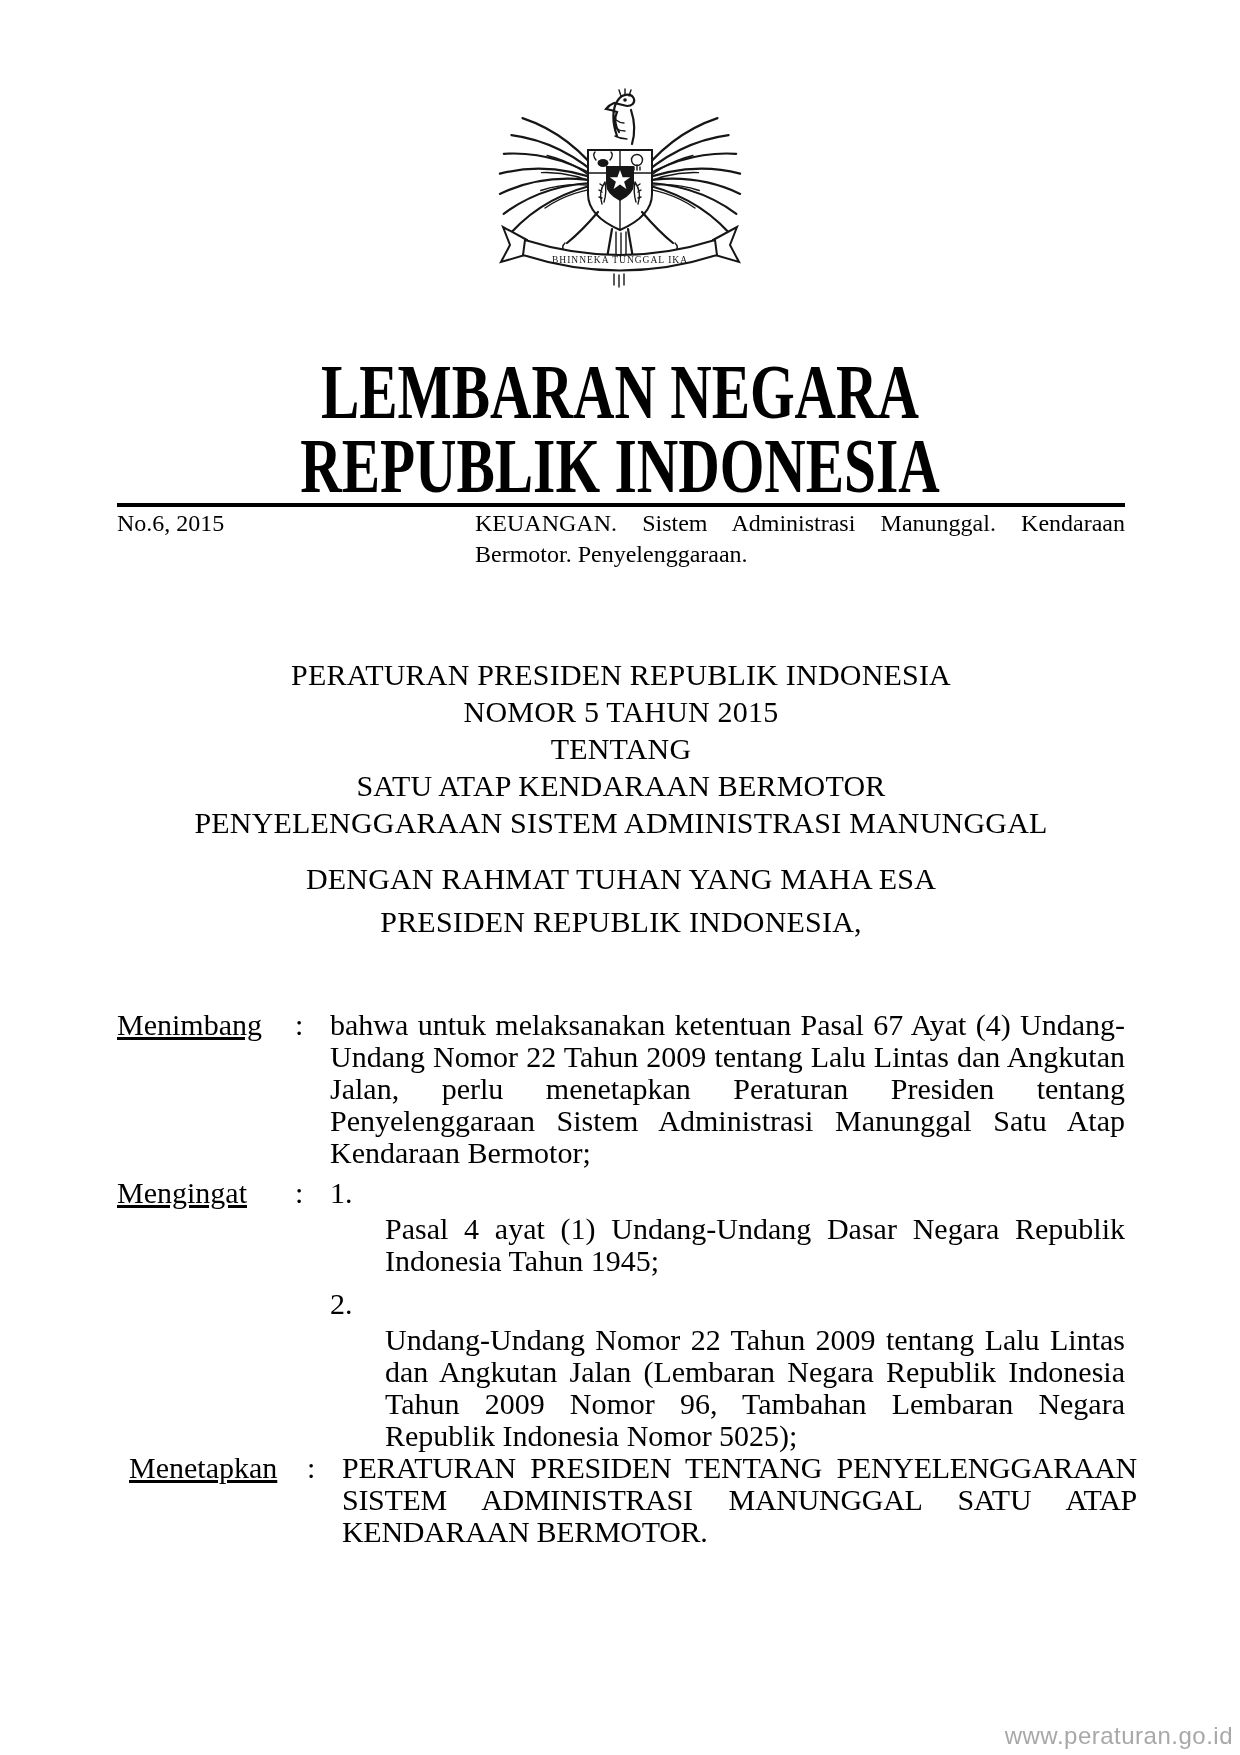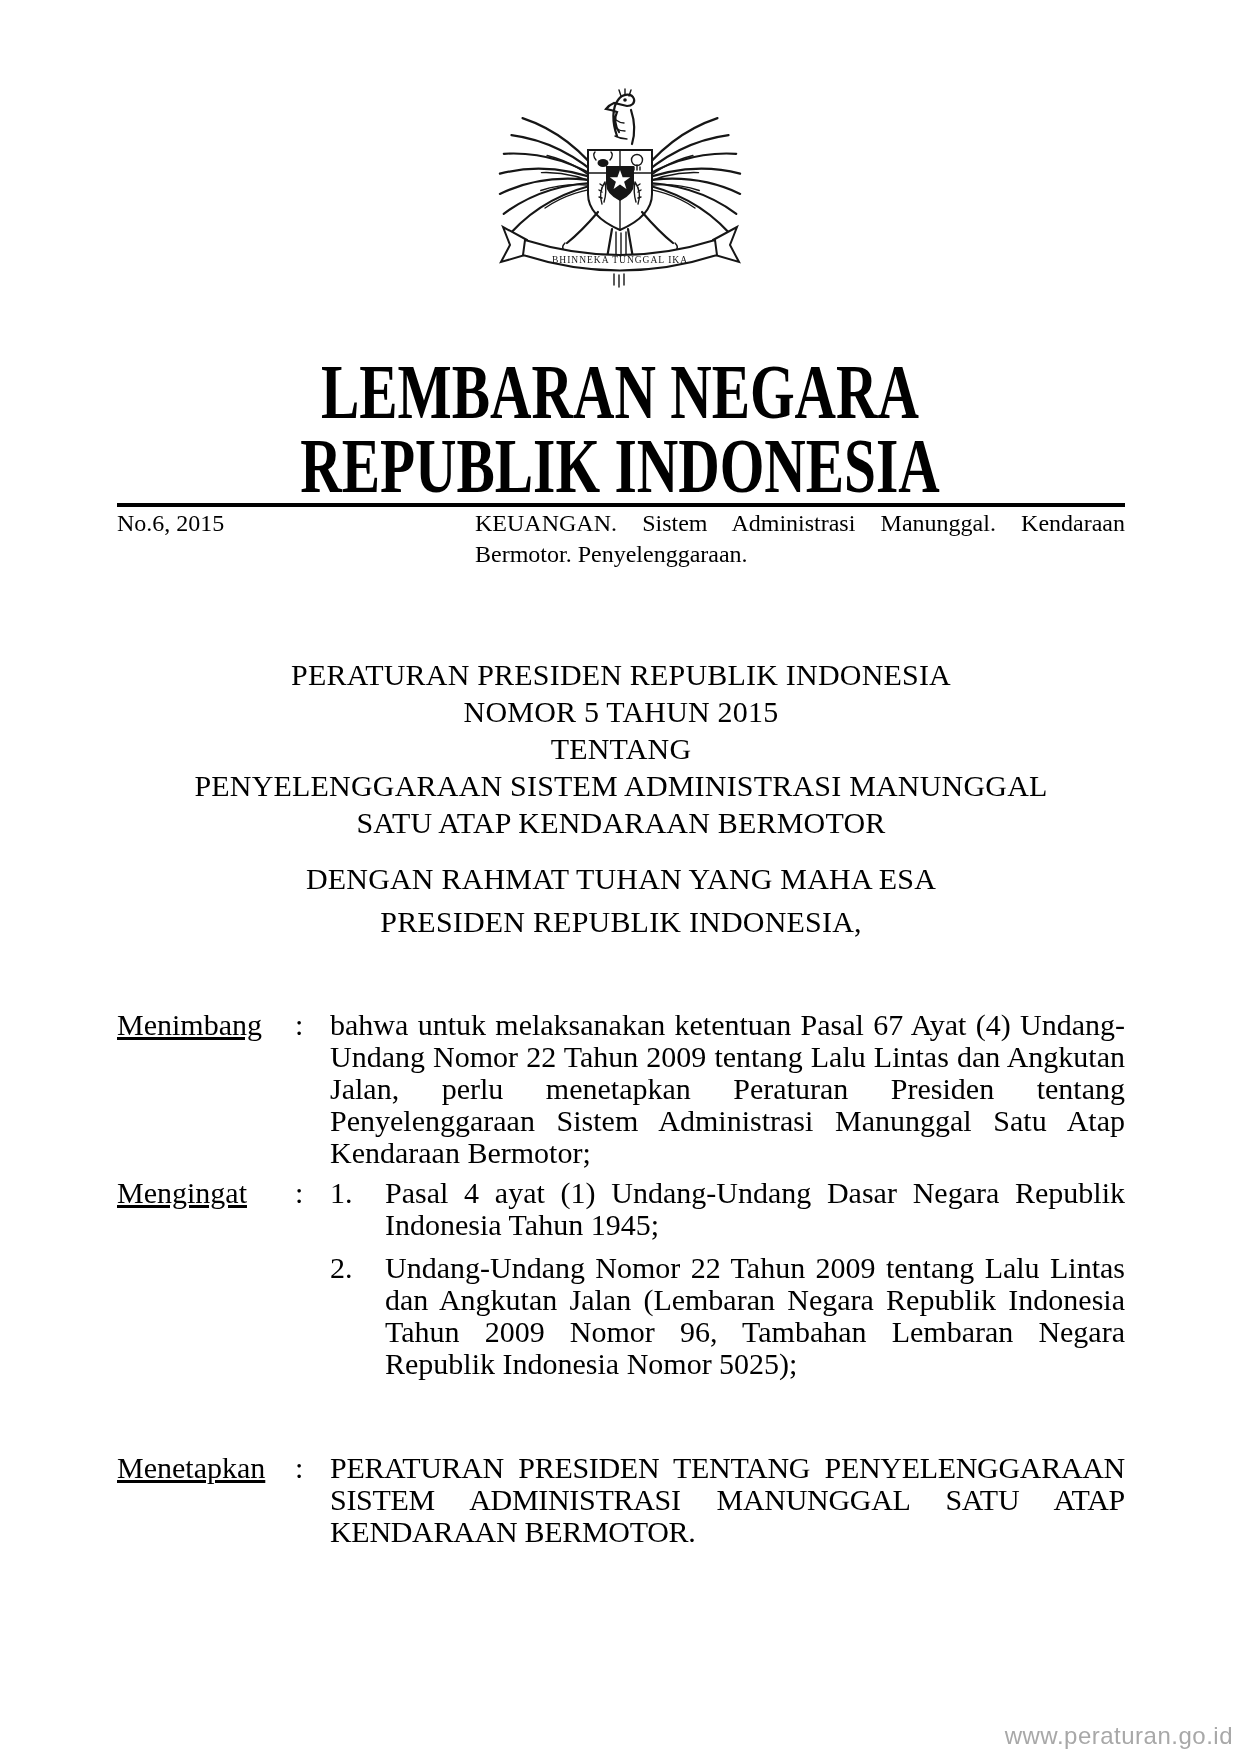--- a/index.html
+++ b/index.html
@@ -60,25 +60,25 @@
   .row{
     position:absolute;left:117px;width:1008px;
     display:flex;align-items:flex-start;
     font-size:30px;line-height:32px;
   }
   .row .label{width:178px;flex-shrink:0;text-decoration:underline;}
   .row .colon{width:35px;flex-shrink:0;}
   .row .content{flex:1;text-align:justify;text-justify:inter-word;}
   .row-menimbang{top:1009px;}
   .row-mengingat{top:1177px;}
-  .row-menetapkan{top:1452px;letter-spacing:-0.3px;}
+  .row-menetapkan{top:1452px;letter-spacing:-0.3px;margin-left:12px;}
   .list-item{display:flex;align-items:flex-start;}
   .list-item + .list-item{margin-top:11px;}
   .list-item .num{width:55px;flex-shrink:0;}
-  .list-item .itext{flex:1;text-align:justify;text-justify:inter-word;}
+  .list-item .itext{flex:1;text-align:justify;text-justify:inter-word;margin-top:36px;}
   .memutuskan{
     position:absolute;top:1402px;left:117px;width:1008px;
     text-align:center;font-size:30px;line-height:32px;letter-spacing:0.2px;
   }
   
   .watermark{
     position:absolute;top:1722px;right:7px;
     font-family:"Liberation Sans","DejaVu Sans",sans-serif;
     font-size:24px;color:#a8a8a8;letter-spacing:0.5px;
   }
@@ -178,22 +178,22 @@
 
   <div class="header-row">
     <div class="issue">No.6, 2015</div>
     <div class="subject">KEUANGAN. Sistem Administrasi Manunggal. Kendaraan Bermotor. Penyelenggaraan.</div>
   </div>
 
   <div class="title-block">
     <div>PERATURAN PRESIDEN REPUBLIK INDONESIA</div>
     <div>NOMOR 5 TAHUN 2015</div>
     <div>TENTANG</div>
+    <div>SATU ATAP KENDARAAN BERMOTOR</div>
     <div>PENYELENGGARAAN SISTEM ADMINISTRASI MANUNGGAL</div>
-    <div>SATU ATAP KENDARAAN BERMOTOR</div>
   </div>
   <div class="motto">DENGAN RAHMAT TUHAN YANG MAHA ESA</div>
   <div class="authority">PRESIDEN REPUBLIK INDONESIA,</div>
 
   <div class="row row-menimbang">
     <div class="label">Menimbang</div>
     <div class="colon">:</div>
     <div class="content">bahwa untuk melaksanakan ketentuan Pasal 67 Ayat (4) Undang-Undang Nomor 22 Tahun 2009 tentang Lalu Lintas dan Angkutan Jalan, perlu menetapkan Peraturan Presiden tentang Penyelenggaraan Sistem Administrasi Manunggal Satu Atap Kendaraan Bermotor;</div>
   </div>
 

